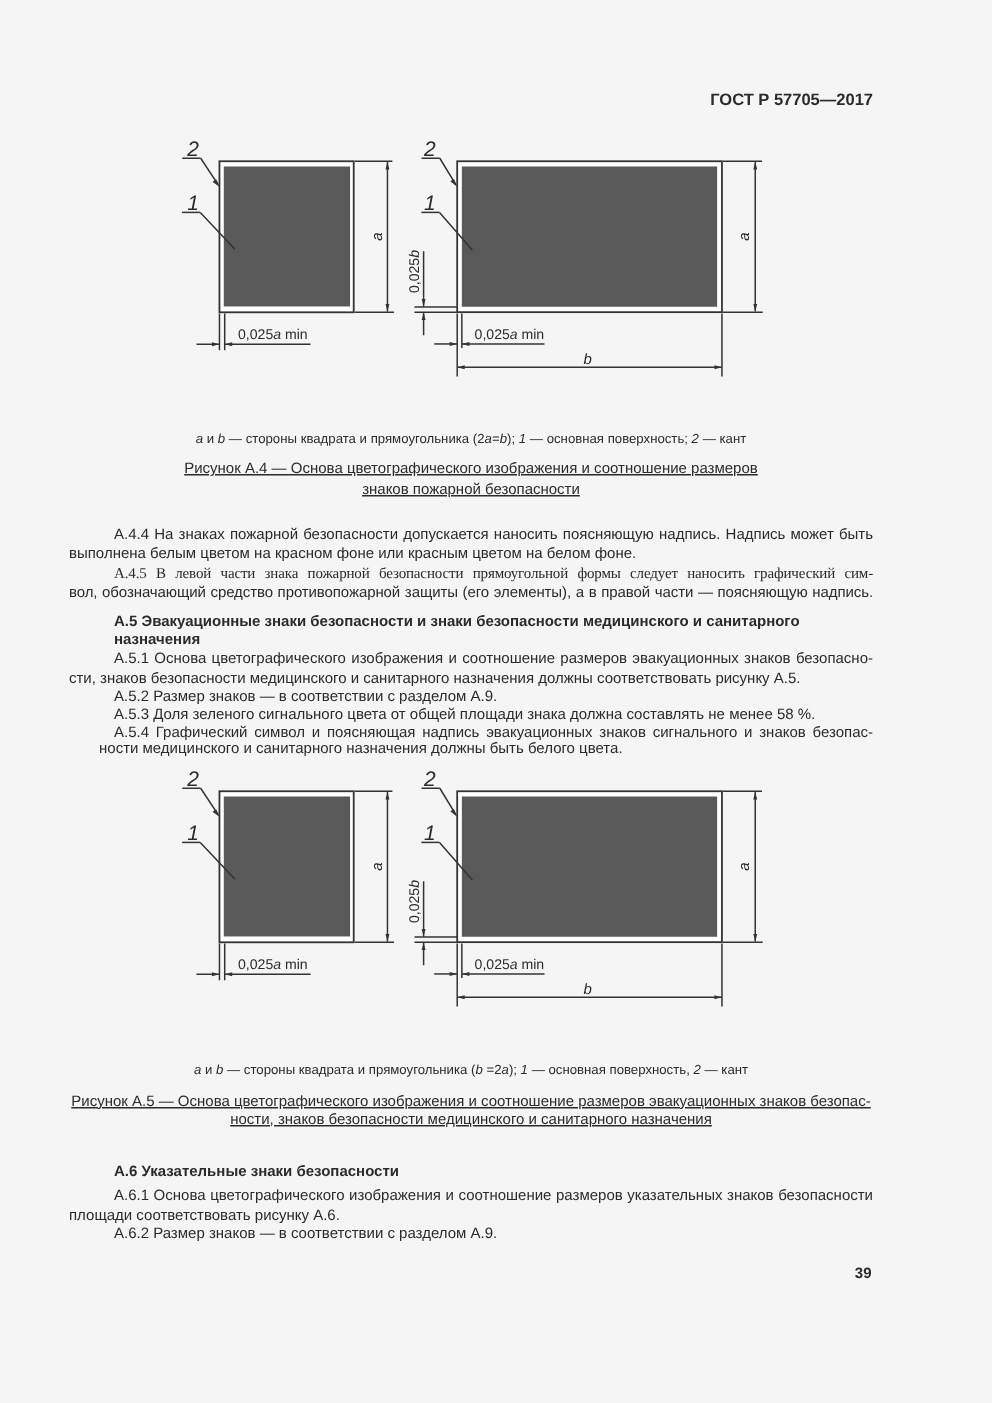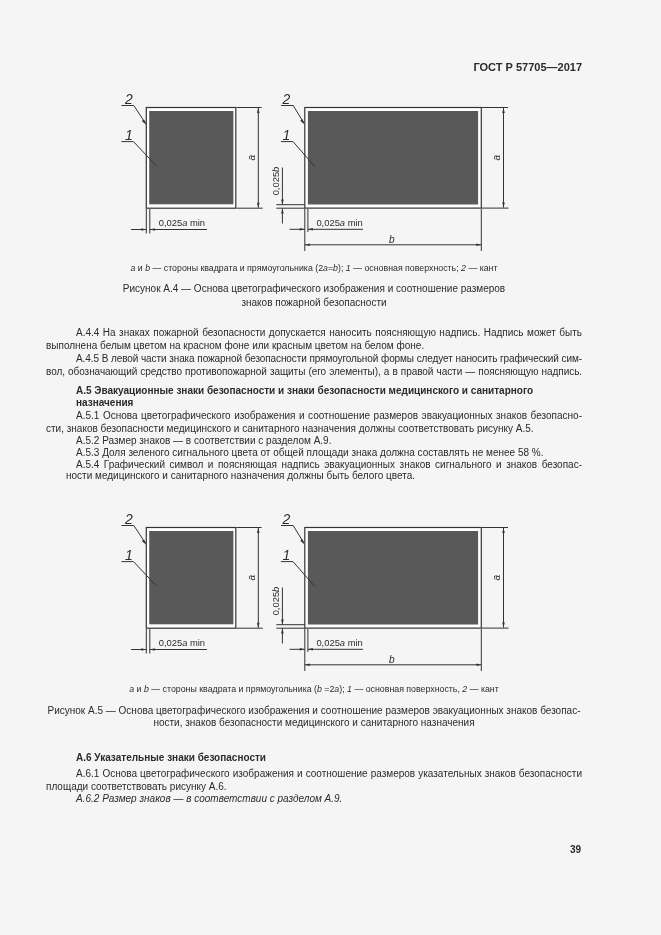--- a/index.html
+++ b/index.html
@@ -1,23 +1,23 @@
 <!DOCTYPE html>
 <html><head>
 <meta charset="utf-8">
 <style>
   html,body{margin:0;padding:0;}
   body{width:661px;height:935px;background:#f5f5f5;font-family:"Liberation Sans",sans-serif;color:#2b2b2b;position:relative;overflow:hidden;}
-  .ln{position:absolute;left:46px;width:536px;font-size:10px;line-height:12px;white-space:nowrap;}
+  .ln{position:absolute;left:46px;width:536px;font-size:10px;line-height:12px;white-space:nowrap;margin-top:24px;}
   .j{white-space:normal;text-align:justify;text-align-last:justify;}
   .ind{padding-left:30px;width:506px;}
   .c{text-align:center;white-space:nowrap;}
   .b{font-weight:bold;}
   .sm{font-size:8.8px;}
-  .cap{font-size:10px;}
+  .cap{font-size:10px;text-decoration:underline;}
   i{font-style:italic;}
   svg{position:absolute;}
   svg text{font-family:"Liberation Sans",sans-serif;fill:#2b2b2b;}
 </style>
 </head>
 <body>
 
 <div style="position:absolute;top:60.5px;left:46px;width:536px;text-align:right;font-size:11px;font-weight:bold;">ГОСТ Р 57705—2017</div>
 
 <svg width="410" height="172" viewBox="110 84 410 172" style="left:110px;top:84px;">
@@ -118,21 +118,21 @@
 <div class="ln c sm" style="top:261.6px;"><i>а</i> и <i>b</i> — стороны квадрата и прямоугольника (2<i>а</i>=<i>b</i>); <i>1</i> — основная поверхность; <i>2</i> — кант</div>
 
 <div class="ln c cap" style="top:282.9px;">Рисунок А.4 — Основа цветографического изображения и соотношение размеров</div>
 
 <div class="ln c cap" style="top:296.6px;">знаков пожарной безопасности</div>
 
 <div class="ln j ind" style="top:326.7px;">А.4.4 На знаках пожарной безопасности допускается наносить поясняющую надпись. Надпись может быть</div>
 
 <div class="ln" style="top:339.7px;">выполнена белым цветом на красном фоне или красным цветом на белом фоне.</div>
 
-<div class="ln j ind" style="top:352.6px;letter-spacing:-0.1px;">А.4.5 В левой части знака пожарной безопасности прямоугольной формы следует наносить графический сим-</div>
+<div class="ln j ind" style="top:352.6px;letter-spacing:-0.1px;font-family:Liberation Serif, serif;">А.4.5 В левой части знака пожарной безопасности прямоугольной формы следует наносить графический сим-</div>
 
 <div class="ln j" style="top:365.8px;letter-spacing:-0.06px;">вол, обозначающий средство противопожарной защиты (его элементы), а в правой части — поясняющую надпись.</div>
 
 <div class="ln b ind" style="top:385.2px;">А.5 Эвакуационные знаки безопасности и знаки безопасности медицинского и санитарного</div>
 
 <div class="ln b ind" style="top:397.3px;">назначения</div>
 
 <div class="ln j ind" style="top:410.2px;">А.5.1 Основа цветографического изображения и соотношение размеров эвакуационных знаков безопасно-</div>
 
 <div class="ln" style="top:422.5px;">сти, знаков безопасности медицинского и санитарного назначения должны соответствовать рисунку А.5.</div>
@@ -245,15 +245,15 @@
 <div class="ln c cap" style="top:704.7px;">Рисунок А.5 — Основа цветографического изображения и соотношение размеров эвакуационных знаков безопас-</div>
 
 <div class="ln c cap" style="top:716.5px;">ности, знаков безопасности медицинского и санитарного назначения</div>
 
 <div class="ln b ind" style="top:751.5px;">А.6 Указательные знаки безопасности</div>
 
 <div class="ln j ind" style="top:768.1px;">А.6.1 Основа цветографического изображения и соотношение размеров указательных знаков безопасности</div>
 
 <div class="ln" style="top:780.5px;">площади соответствовать рисунку А.6.</div>
 
-<div class="ln ind" style="top:792.8px;font-style:italic;">А.6.2 Размер знаков — в соответствии с разделом А.9.</div>
+<div class="ln ind" style="top:792.8px;">А.6.2 Размер знаков — в соответствии с разделом А.9.</div>
 
 <div style="position:absolute;top:844.3px;left:46px;width:535px;text-align:right;font-size:10px;font-weight:bold;">39</div>
 
 </body></html>

